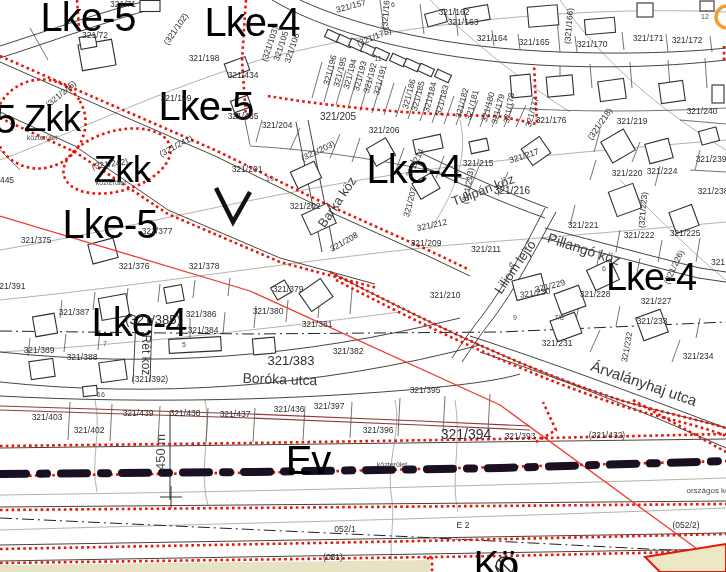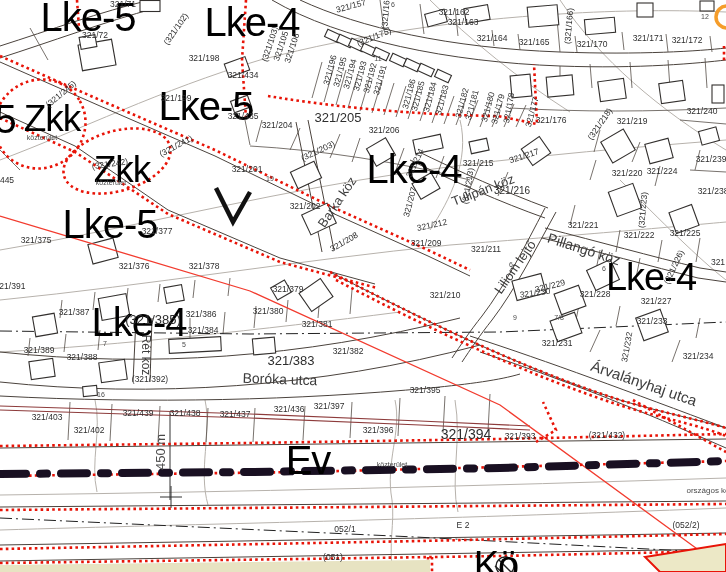--- a/index.html
+++ b/index.html
@@ -264,21 +264,21 @@
       <span class="lbl parcel" style="left: 662px; top: 171px; font-size: 8.5px; transform: translate(-50%, -50%) rotate(0deg);">321/224</span>
       <span class="lbl parcel" style="left: 711px; top: 159px; font-size: 8.5px; transform: translate(-50%, -50%) rotate(0deg);">321/239</span>
       <span class="lbl parcel" style="left: 713px; top: 191px; font-size: 8.5px; transform: translate(-50%, -50%) rotate(0deg);">321/238</span>
       <span class="lbl parcel" style="left: 643px; top: 210px; font-size: 8.5px; transform: translate(-50%, -50%) rotate(-85deg);">(321/223)</span>
       <span class="lbl parcel" style="left: 583px; top: 225px; font-size: 8.5px; transform: translate(-50%, -50%) rotate(0deg);">321/221</span>
       <span class="lbl parcel" style="left: 639px; top: 235px; font-size: 8.5px; transform: translate(-50%, -50%) rotate(0deg);">321/222</span>
       <span class="lbl parcel" style="left: 685px; top: 233px; font-size: 8.5px; transform: translate(-50%, -50%) rotate(0deg);">321/225</span>
       <span class="lbl parcel" style="left: 674px; top: 267px; font-size: 8.5px; transform: translate(-50%, -50%) rotate(-65deg);">(321/226)</span>
       <span class="lbl parcel" style="left: 718px; top: 262px; font-size: 8.5px; transform: translate(-50%, -50%) rotate(0deg);">321</span>
       <span class="lbl parcel" style="left: 277px; top: 125px; font-size: 8.5px; transform: translate(-50%, -50%) rotate(0deg);">321/204</span>
-      <span class="lbl parcel" style="left: 338px; top: 117px; font-size: 13px; transform: translate(-50%, -50%) rotate(0deg);">321/205</span>
+      <span class="lbl parcel" style="left: 338px; top: 117px; font-size: 10px; transform: translate(-50%, -50%) rotate(0deg);">321/205</span>
       <span class="lbl parcel" style="left: 384px; top: 130px; font-size: 8.5px; transform: translate(-50%, -50%) rotate(0deg);">321/206</span>
       <span class="lbl parcel" style="left: 318px; top: 151px; font-size: 8.5px; transform: translate(-50%, -50%) rotate(-25deg);">(321/203)</span>
       <span class="lbl parcel" style="left: 247px; top: 169px; font-size: 8.5px; transform: translate(-50%, -50%) rotate(0deg);">321/201</span>
       <span class="lbl parcel" style="left: 305px; top: 206px; font-size: 8.5px; transform: translate(-50%, -50%) rotate(0deg);">321/202</span>
       <span class="lbl parcel" style="left: 415px; top: 163px; font-size: 8.5px; transform: translate(-50%, -50%) rotate(-65deg);">321/214</span>
       <span class="lbl parcel" style="left: 478px; top: 163px; font-size: 8.5px; transform: translate(-50%, -50%) rotate(0deg);">321/215</span>
       <span class="lbl parcel" style="left: 468px; top: 186px; font-size: 8.5px; transform: translate(-50%, -50%) rotate(-80deg);">(321/213)</span>
       <span class="lbl parcel" style="left: 410px; top: 202px; font-size: 8.5px; transform: translate(-50%, -50%) rotate(-75deg);">321/207</span>
       <span class="lbl parcel" style="left: 432px; top: 225px; font-size: 8.5px; transform: translate(-50%, -50%) rotate(-12deg);">321/212</span>
       <span class="lbl parcel" style="left: 344px; top: 242px; font-size: 8.5px; transform: translate(-50%, -50%) rotate(-30deg);">321/208</span>

